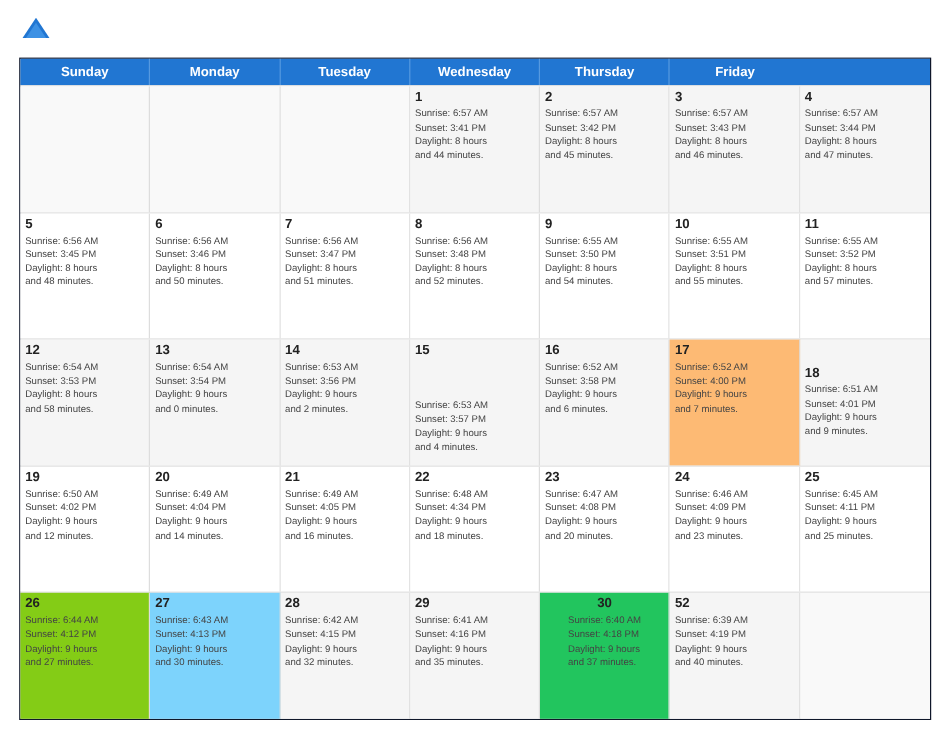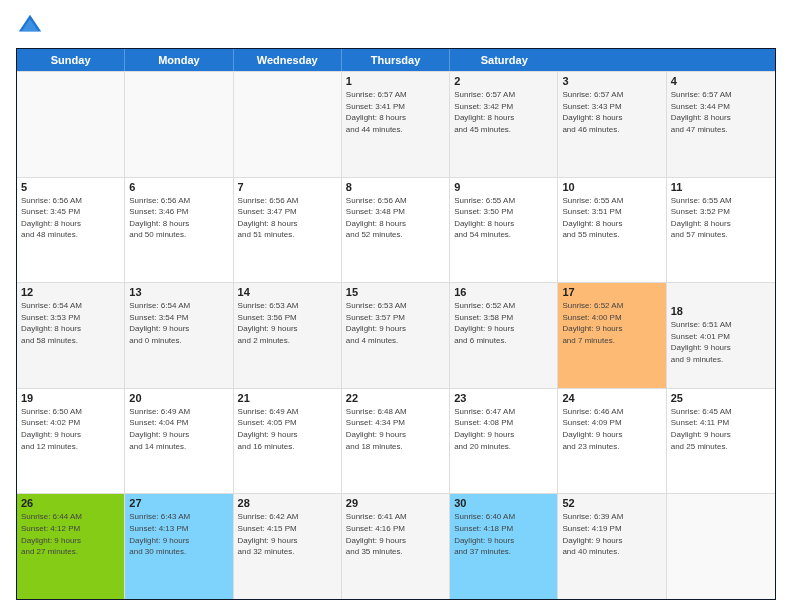--- a/index.html
+++ b/index.html
@@ -126,23 +126,24 @@
     <div class="title-block">
       <div class="cal-title"></div>
       <div class="cal-subtitle"></div>
     </div>
   </div>
 
   <div class="calendar">
     <div class="cal-header-row">
     <div class="cal-header-cell">Sunday</div>
         <div class="cal-header-cell">Monday</div>
+        <div class="cal-header-cell">Tuesday</div>
         <div class="cal-header-cell">Wednesday</div>
         <div class="cal-header-cell">Thursday</div>
-        <div class="cal-header-cell">Saturday</div>
+        <div class="cal-header-cell">Friday</div>
       </div>
     <div class="cal-body">
     <div class="cal-row">
           <div class="cal-cell empty"></div>
           <div class="cal-cell empty"></div>
           <div class="cal-cell empty"></div>
           <div class="cal-cell" style="background: rgb(245, 245, 245);">
             <div class="day-num">1</div>
             <div class="day-info" style="white-space: pre-line;">Sunrise: 6:57 AM
 Sunset: 3:41 PM
@@ -237,21 +238,21 @@
 Daylight: 9 hours
 and 0 minutes.</div>
           </div>
           <div class="cal-cell" style="background: rgb(245, 245, 245);">
             <div class="day-num">14</div>
             <div class="day-info" style="white-space: pre-line;">Sunrise: 6:53 AM
 Sunset: 3:56 PM
 Daylight: 9 hours
 and 2 minutes.</div>
           </div>
-          <div class="cal-cell" style="background: rgb(245, 245, 245);">
+          <div class="cal-cell" style="background: rgb(245, 245, 245); gap: 32px;">
             <div class="day-num">15</div>
             <div class="day-info" style="white-space: pre-line;">Sunrise: 6:53 AM
 Sunset: 3:57 PM
 Daylight: 9 hours
 and 4 minutes.</div>
           </div>
           <div class="cal-cell" style="background: rgb(245, 245, 245);">
             <div class="day-num">16</div>
             <div class="day-info" style="white-space: pre-line;">Sunrise: 6:52 AM
 Sunset: 3:58 PM
@@ -346,21 +347,21 @@
 Daylight: 9 hours
 and 32 minutes.</div>
           </div>
           <div class="cal-cell" style="background: rgb(245, 245, 245);">
             <div class="day-num">29</div>
             <div class="day-info" style="white-space: pre-line;">Sunrise: 6:41 AM
 Sunset: 4:16 PM
 Daylight: 9 hours
 and 35 minutes.</div>
           </div>
-          <div class="cal-cell" style="background: #7dd3fc;">
+          <div class="cal-cell" style="background: #22c55e; align-items: center;">
             <div class="day-num">30</div>
             <div class="day-info" style="white-space: pre-line;">Sunrise: 6:40 AM
 Sunset: 4:18 PM
 Daylight: 9 hours
 and 37 minutes.</div>
           </div>
           <div class="cal-cell" style="background: rgb(245, 245, 245);">
             <div class="day-num">52</div>
             <div class="day-info" style="white-space: pre-line;">Sunrise: 6:39 AM
 Sunset: 4:19 PM

